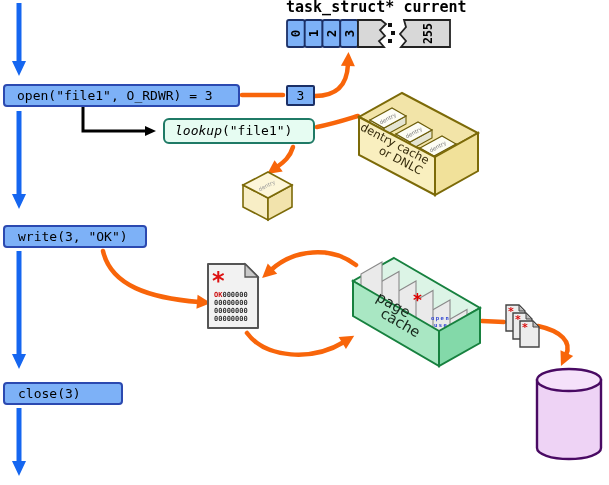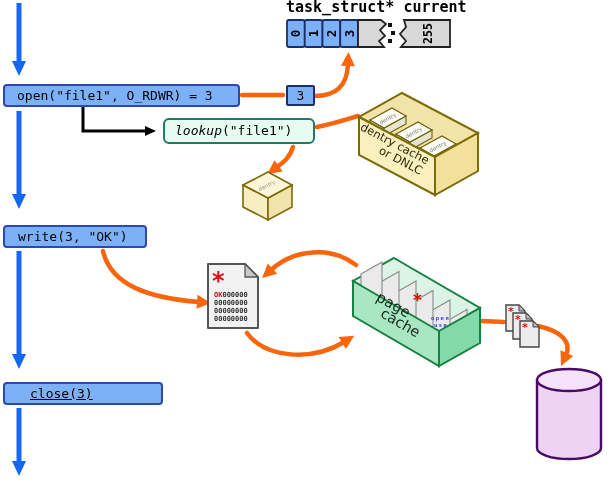--- a/index.html
+++ b/index.html
@@ -8,21 +8,21 @@
   .abs{position:absolute;box-sizing:border-box;}
   .mono{font-family:"DejaVu Sans Mono", monospace;}
   svg{position:absolute;left:0;top:0;}
   svg text{font-family:"DejaVu Sans", sans-serif;}
   svg text.tmono{font-family:"DejaVu Sans Mono", monospace;}
   .fd-title{left:286px;top:-2px;font-size:15px;font-weight:bold;color:#000;white-space:pre;}
   .sysbox{background:#7db1f7;border:2px solid #2b49b0;border-radius:4px;height:23px;
           font-size:13px;line-height:19px;color:#000;white-space:pre;}
   .sys-open{left:3px;top:84px;width:237px;padding-left:12px;}
   .sys-write{left:3px;top:225px;width:144px;padding-left:13px;}
-  .sys-close{left:3px;top:382px;width:160px;padding-left:25px;text-decoration:underline;}
+  .sys-close{left:3px;top:382px;width:120px;padding-left:13px;}
   .lookup-box{left:163px;top:118px;width:152px;height:26px;background:#e6fcf2;
           border:2px solid #1f7a66;border-radius:6px;font-size:13px;line-height:22px;
           padding-left:10px;color:#000;white-space:pre;}
   .fd-badge{left:286px;top:85px;width:29px;height:21px;background:#7db1f7;
           border:2px solid #1b2f66;border-radius:2px;font-size:13px;line-height:17px;
           text-align:center;color:#000;}
 </style>
 </head>
 <body>
 

